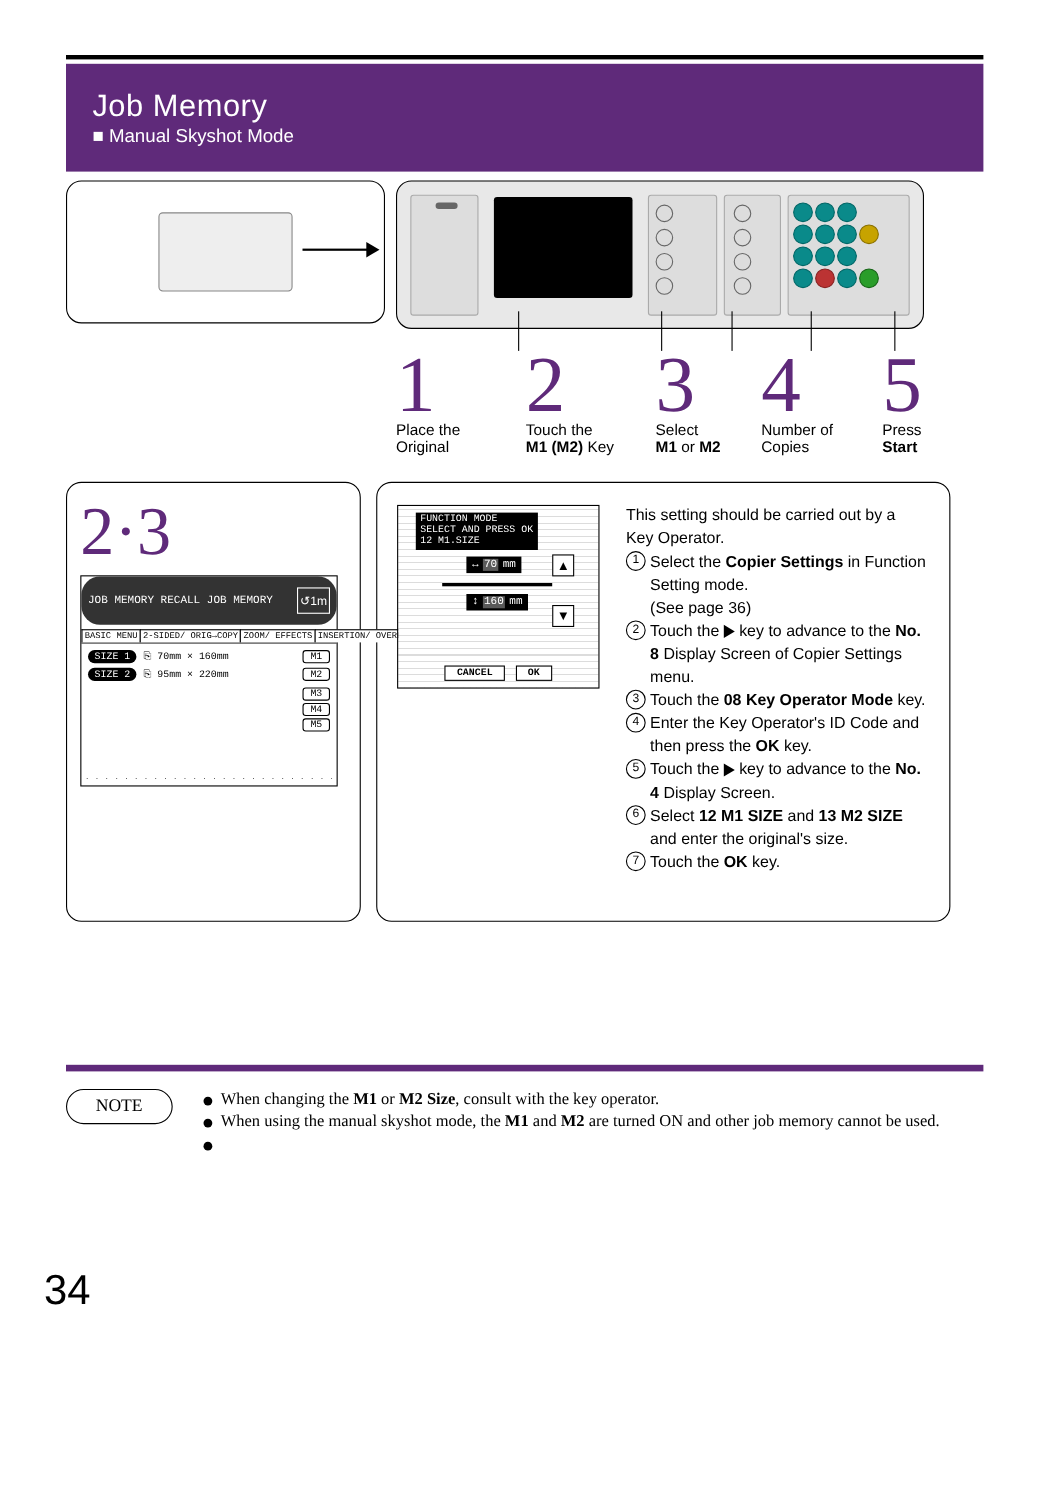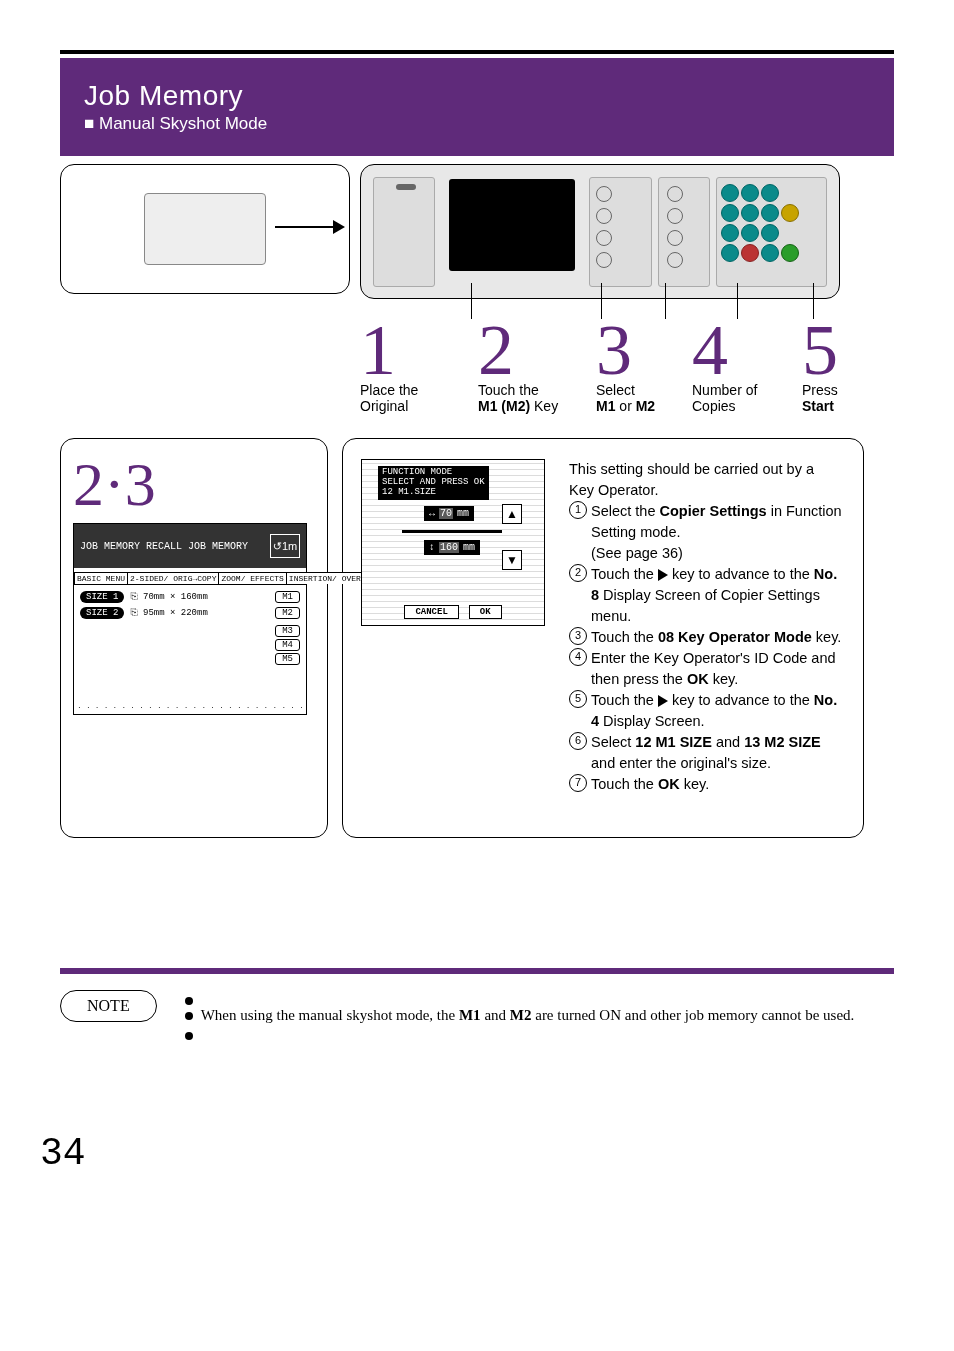--- a/index.html
+++ b/index.html
@@ -134,20 +134,21 @@
     position:relative;
   }
   .screen-header {
     background:#333;
     color:#fff;
     display:flex;
     align-items:center;
     justify-content:space-between;
     height:44px;
     padding:0 6px;
+    border-radius:17px;
   }
   .screen-header .left {
     font-size:10px;
     line-height:1.1;
     font-family: "Courier New", monospace;
   }
   .screen-header .icon-box {
     width:28px; height:22px;
     border:1px solid #fff;
     display:flex;align-items:center;justify-content:center;
@@ -290,23 +291,23 @@
     display:inline-block;
     width:8px;height:8px;
     background:#000;
     border-radius:50%;
     margin:7px 8px 0 0;
     flex-shrink:0;
   }
   .page-num {
     position:absolute;
     left:40px;
-    bottom:42px;
+    bottom:22px;
     font-size:38px;
-    font-family:Liberation Mono, monospace;
+    font-family:Liberation Sans, sans-serif;
   }
 
   
   .cp-left {
     width:120px;height:70px;border:1px solid #888;background:#eee;border-radius:4px;
     position:relative;
   }
   .cp-left::after{content:"";position:absolute;right:-70px;top:32px;width:60px;height:0;border-top:2px solid #000;}
   .cp-left .tri{position:absolute;right:-80px;top:26px;width:0;height:0;border-top:7px solid transparent;border-bottom:7px solid transparent;border-left:12px solid #000;}
   .cp-right{
@@ -514,20 +515,21 @@
     </div>
   </div>
 
   <div class="note-sep"></div>
 
   <div class="note-row">
     <div class="note-pill">NOTE</div>
     <div class="note-list">
       <div class="b">
           <span class="dot"></span>
+          <span><span>When changing the </span><span class="bold-word">M1</span><span> or </span><span class="bold-word">M2 Size</span><span>, consult with the key operator.</span></span>
         </div>
       <div class="b">
           <span class="dot"></span>
           <span><span>When using the manual skyshot mode, the </span><span class="bold-word">M1</span><span> and </span><span class="bold-word">M2</span><span> are turned ON and other job memory cannot be used.</span></span>
         </div>
       <div class="b">
           <span class="dot"></span>
         </div>
     </div>
   </div>

